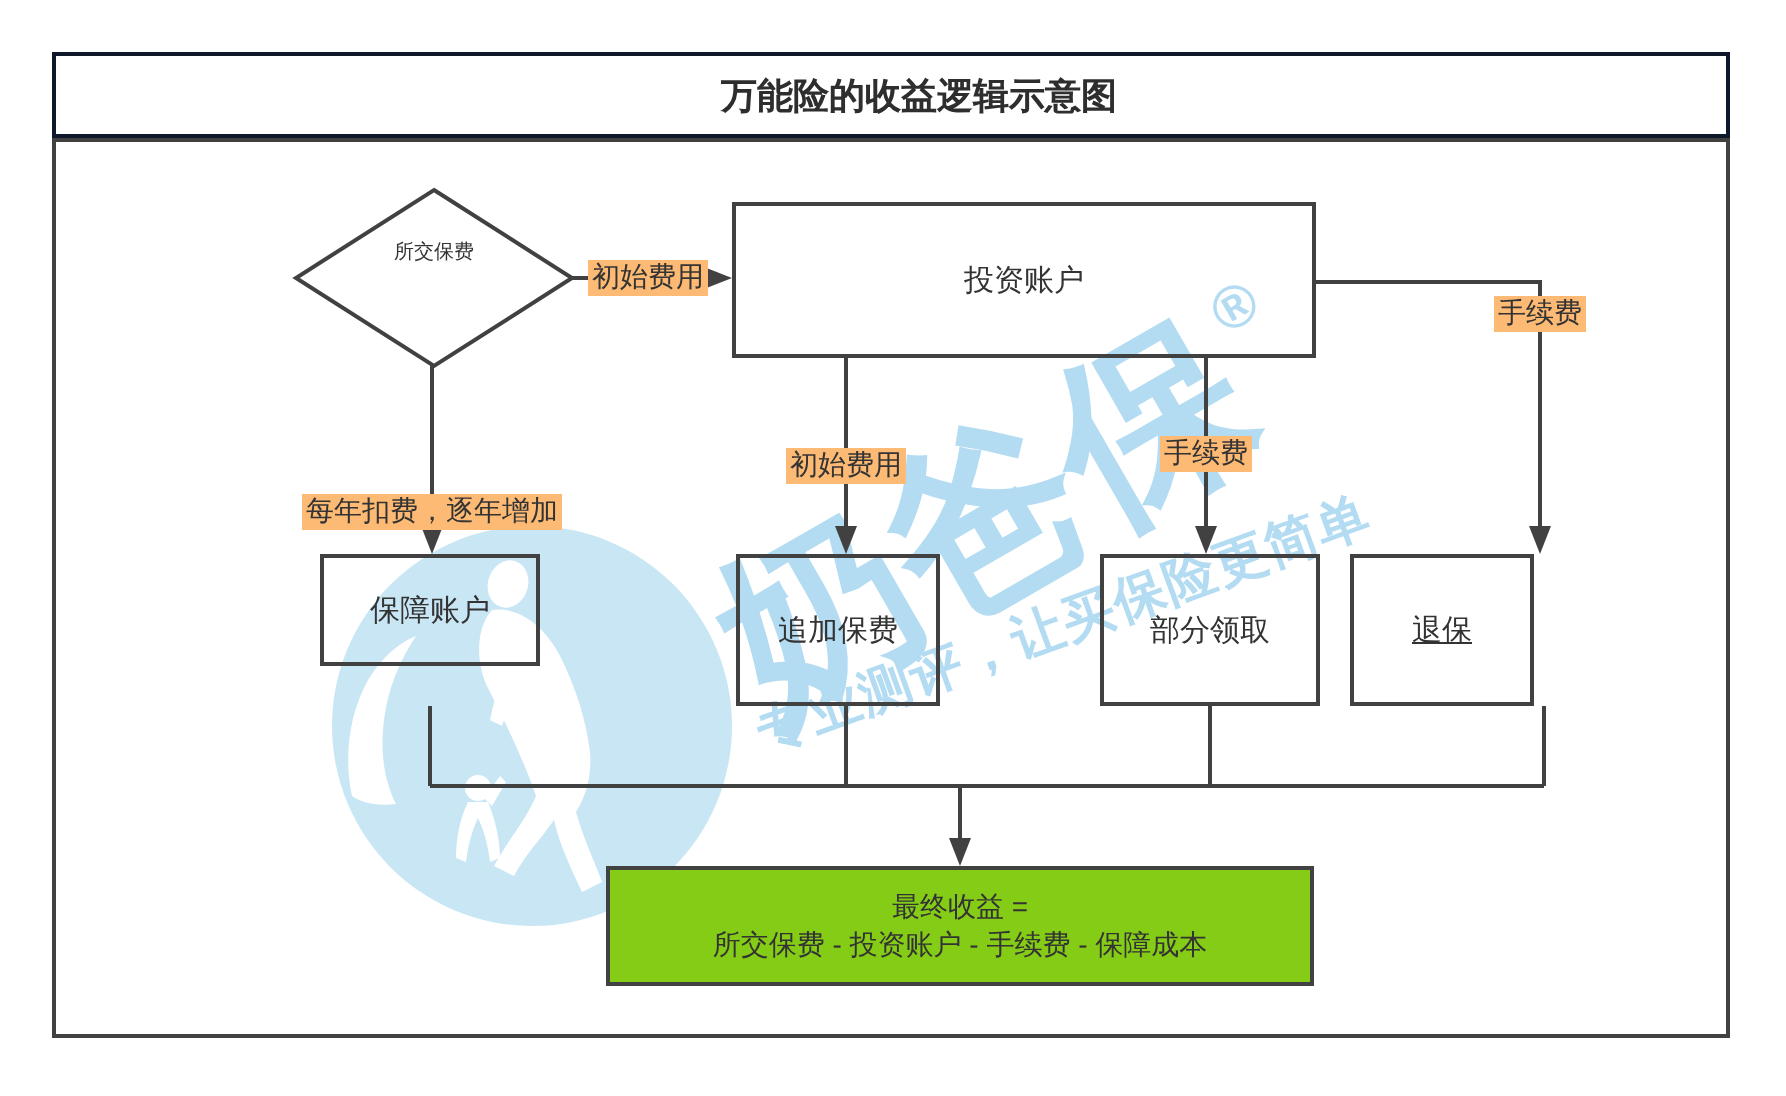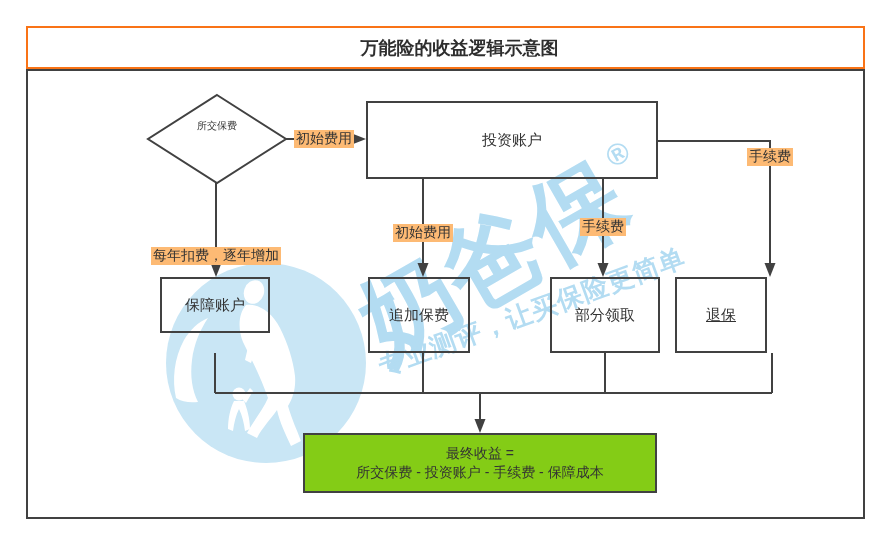--- a/index.html
+++ b/index.html
@@ -5,21 +5,21 @@
   html,body{margin:0;padding:0;background:#ffffff;}
   #stage{
     position:relative;width:893px;height:548px;background:#ffffff;
     font-family:"Liberation Sans","DejaVu Sans",sans-serif;color:#333333;
     overflow:hidden;
   }
   .abs{position:absolute;}
   
   #title-bar{
     left:26px;top:26px;width:839px;height:43px;box-sizing:border-box;
-    border:2px solid #f97316;display:flex;align-items:center;justify-content:center;
+    border:2px solid #0f172a;display:flex;align-items:center;justify-content:center;
     font-size:18px;font-weight:bold;color:#2e2e2e;z-index:4;background:transparent;padding-left:28px;
   }
   #content-frame{
     left:26px;top:69px;width:839px;height:450px;box-sizing:border-box;
     border:2px solid #414141;z-index:0;background:#ffffff;
   }
   
   .wm{z-index:1;pointer-events:none;}
   #wm-brand{
     left:505px;top:253px;transform:translate(-50%,-50%) rotate(-30deg);

